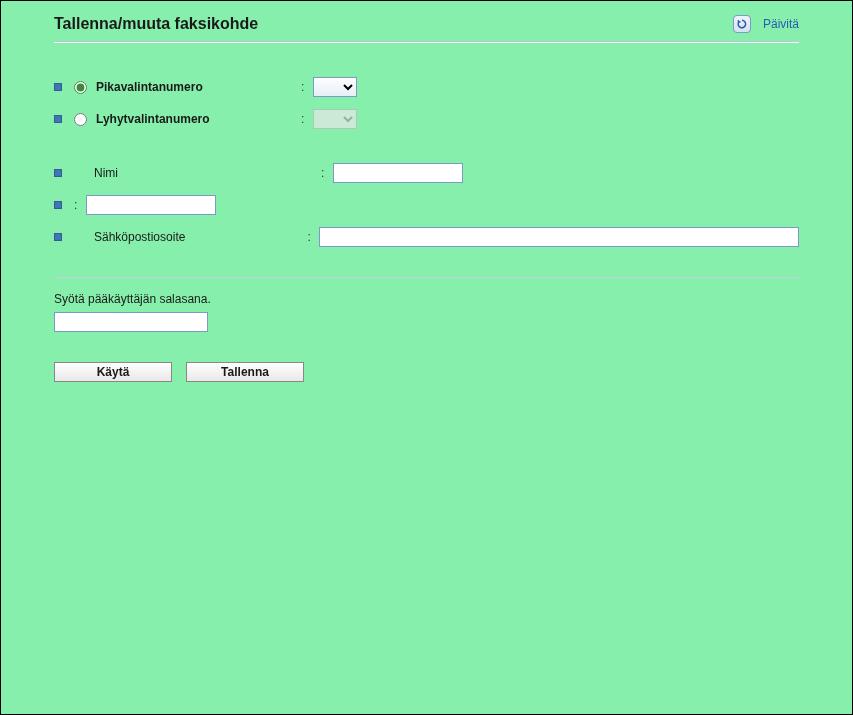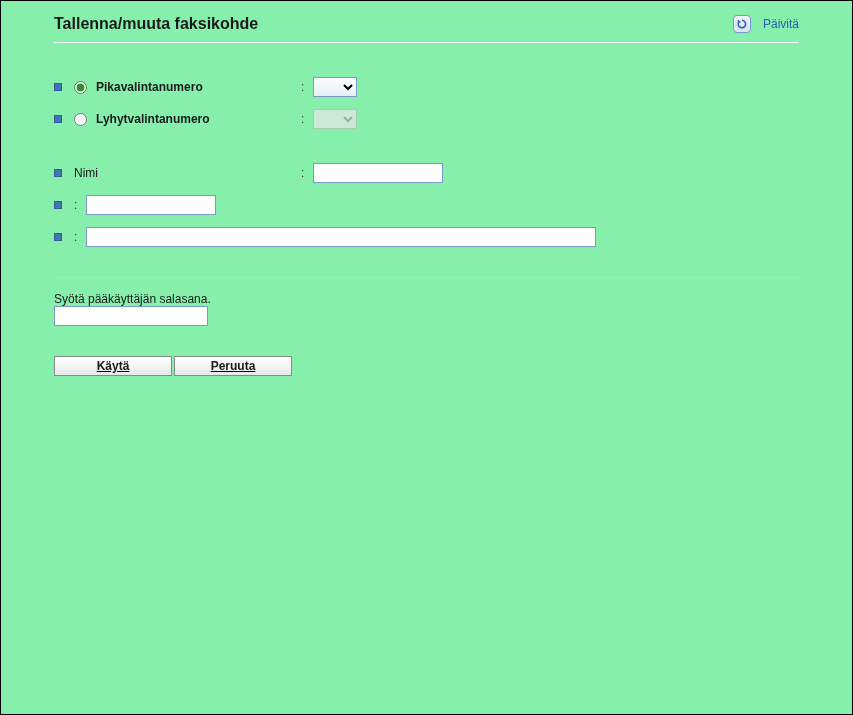--- a/index.html
+++ b/index.html
@@ -87,20 +87,21 @@
     .label-cell {
       width: 205px;
       color: #1a1a1a;
       font-size: 12px;
       font-weight: bold;
     }
     .label-cell-noradio {
       width: 227px;
       color: #1a1a1a;
       font-size: 12px;
+      margin-left: 20px;
     }
     .colon {
       width: 12px;
       color: #333;
     }
     .select-small {
       width: 44px;
       height: 20px;
       border: 1px solid #7a9ac7;
       background: linear-gradient(to bottom, #fdfefe, #e7eef7);
@@ -137,26 +138,26 @@
       border: none;
       border-top: 1px solid #c3d0df;
       margin: 24px 24px 0 24px;
     }
     .pass-section {
       padding: 14px 24px 0 24px;
     }
     .pass-label {
       color: #1a1a1a;
       font-size: 12px;
+      margin-bottom: 6px;
     }
     .button-row {
       padding: 30px 24px;
       display: flex;
-      gap: 2px;
-      text-decoration: underline;
+      gap: 14px;
     }
     .btn {
       width: 118px;
       height: 20px;
       background: linear-gradient(to bottom, #ffffff, #e8e8e8);
       border: 1px solid #888;
       font-size: 12px;
       font-weight: bold;
       color: #1a1a1a;
       cursor: pointer;
@@ -219,29 +220,30 @@
     </div>
 
     <div class="form-row">
       <span class="bullet"></span>
       <span class="colon">:</span>
       <input type="text" class="input-text input-fax" value="" style="">
     </div>
 
     <div class="form-row">
       <span class="bullet"></span>
+      <span class="label-cell-noradio">Sähköpostiosoite</span>
       <span class="colon">:</span>
       <input type="text" class="input-text input-email" value="" style="">
     </div>
   </div>
 
   <div class="hr2"></div>
 
   <div class="pass-section">
     <div class="pass-label">Syötä pääkäyttäjän salasana.</div>
     <input type="password" class="input-text input-pass" value="" style="">
   </div>
 
   <div class="button-row">
     <button class="btn">Käytä</button>
-    <button class="btn">Peruuta</button>
+    <button class="btn">Tallenna</button>
   </div>
 </div>
 
 </body></html>

